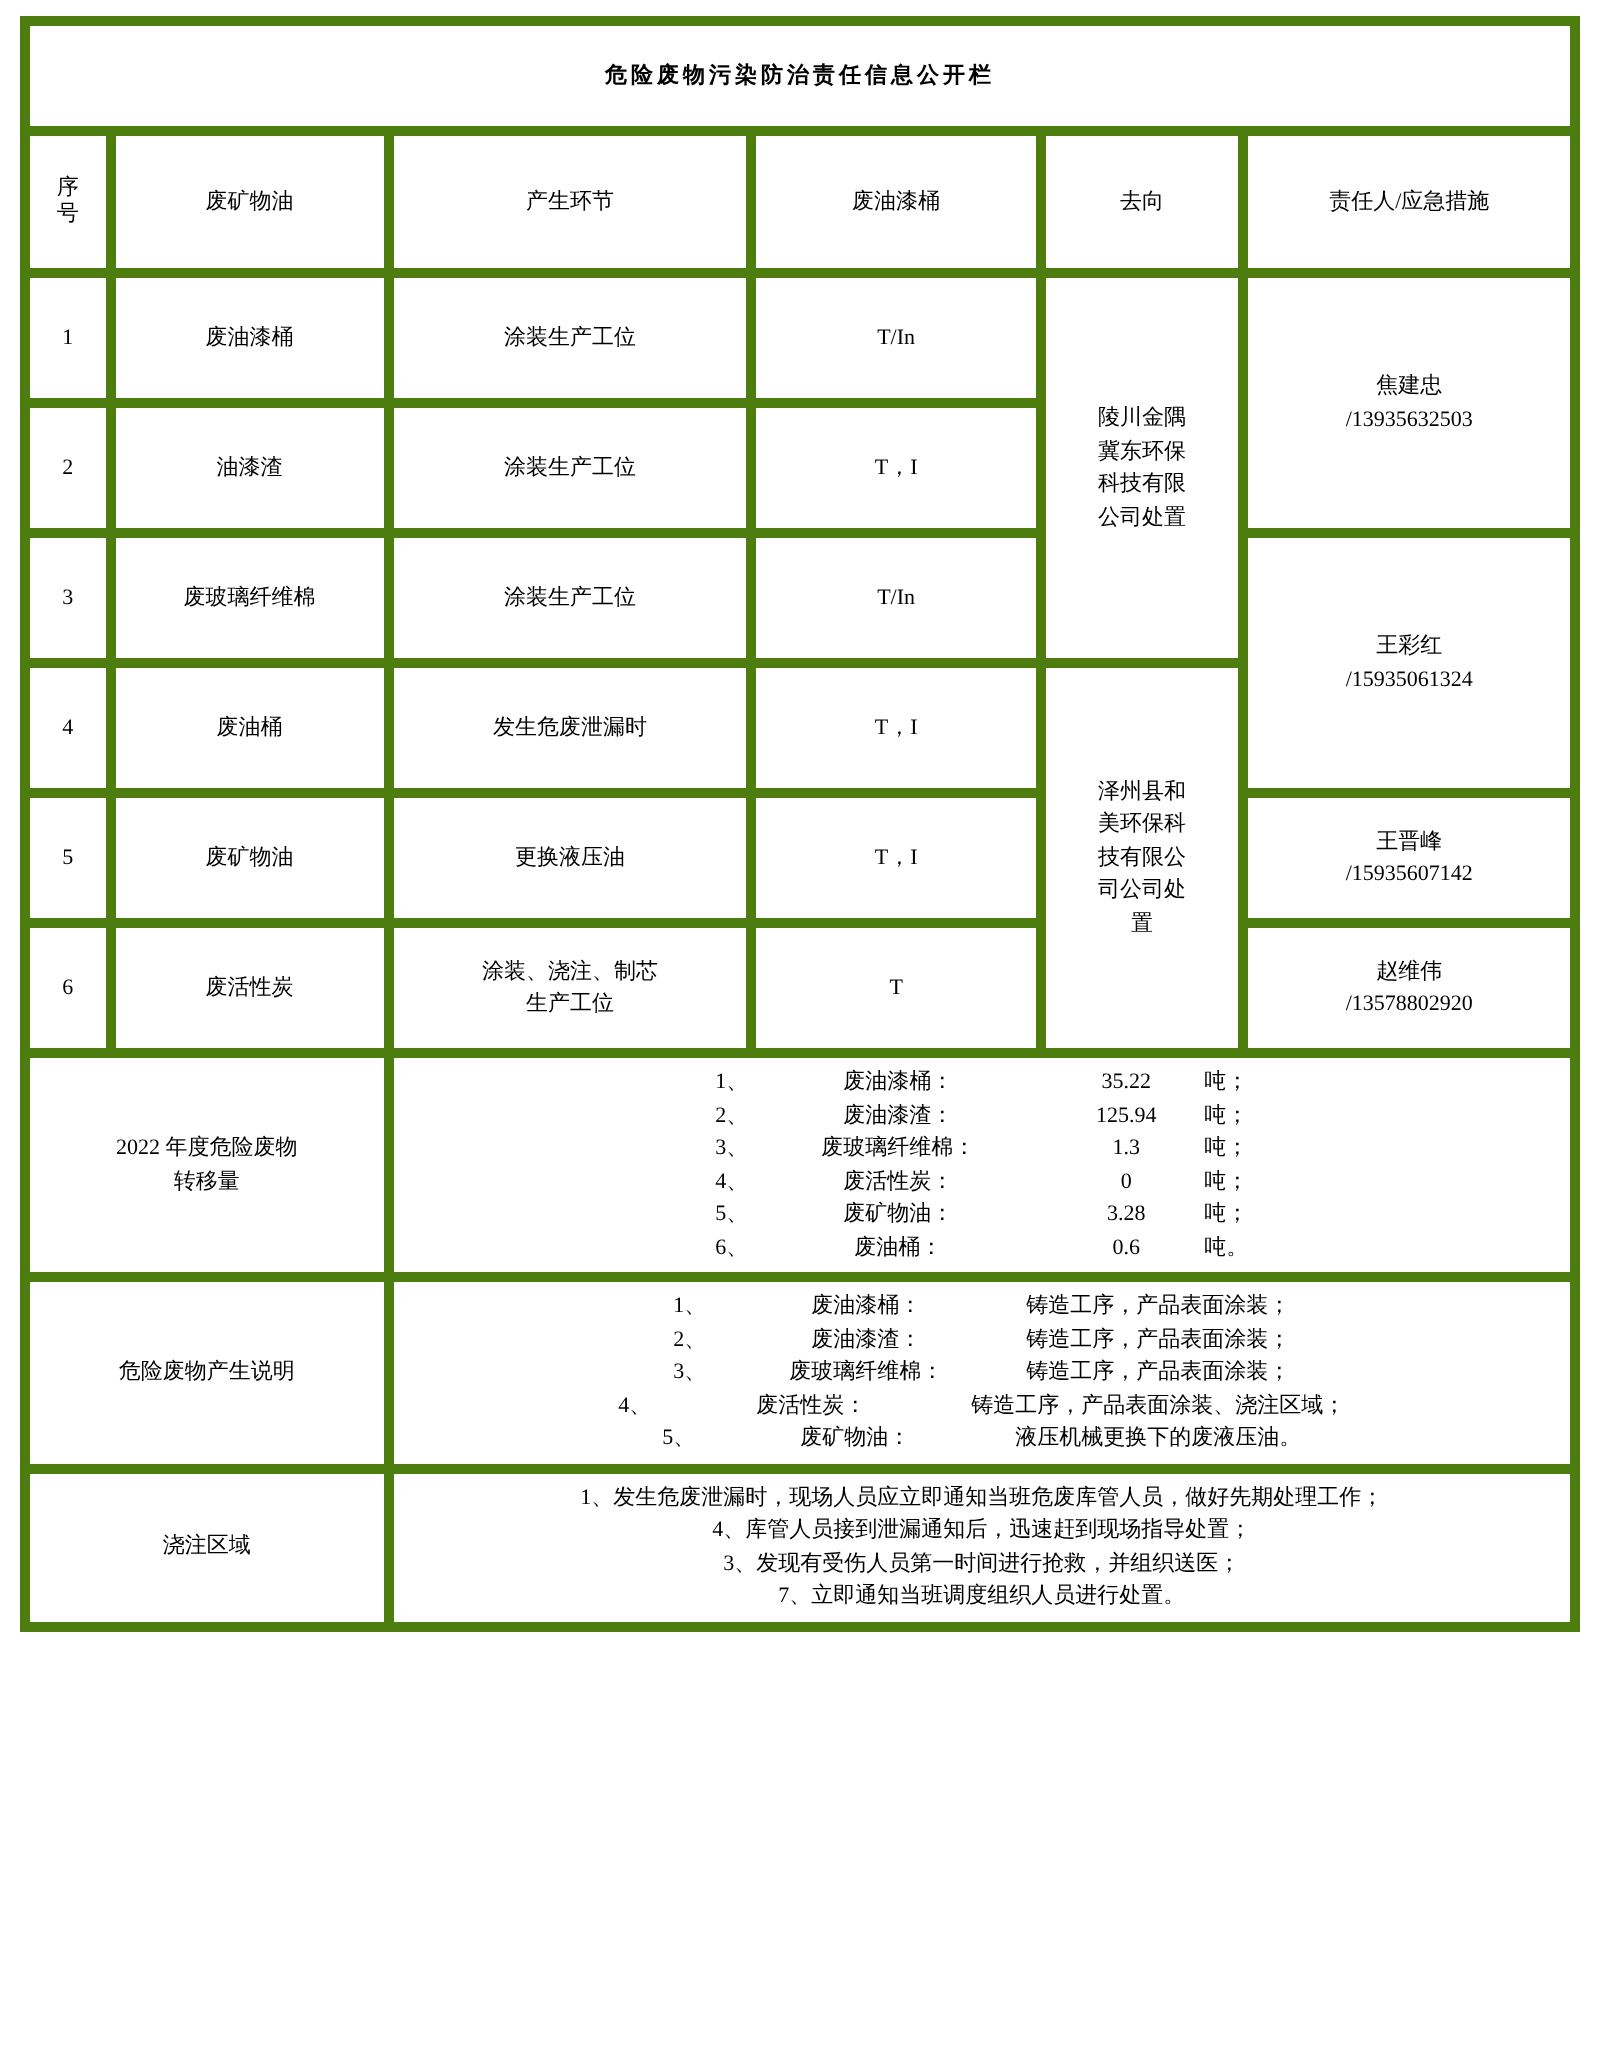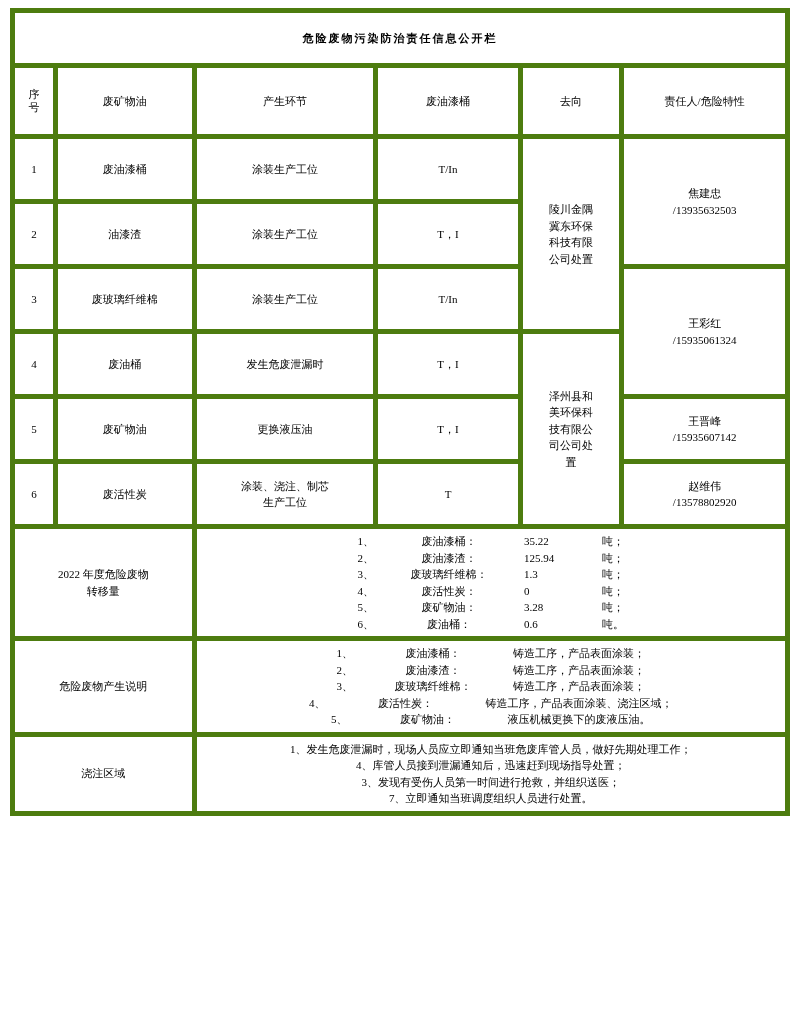--- a/index.html
+++ b/index.html
@@ -96,21 +96,21 @@
     display: block;
     white-space: pre;
   }
   .t-name {
     display: inline-block;
     min-width: 150px;
   }
   .t-val {
     display: inline-block;
     min-width: 78px;
-    text-align: left;
+    text-align: center;
   }
   .g-name {
     display: inline-block;
     min-width: 160px;
   }
   .small-two {
     line-height: 1.3;
     font-size: 15px;
   }
 </style>
@@ -133,21 +133,21 @@
         <tr>
       <td class="title-cell" colspan="6">危险废物污染防治责任信息公开栏</td>
     </tr>
 
     <tr class="hdr">
       <td class="narrow">序<br>号</td>
       <td>废矿物油</td>
       <td>产生环节</td>
       <td>废油漆桶</td>
       <td>去向</td>
-      <td>责任人/危险特性</td>
+      <td>责任人/应急措施</td>
     </tr>
 
     <tr class="row-main">
       <td>1</td>
       <td>废油漆桶</td>
       <td>涂装生产工位</td>
       <td>T/In</td>
       <td class="dest-cell" rowspan="3">陵川金隅<br>冀东环保<br>科技有限<br>公司处置</td>
       <td class="person-cell" rowspan="2">焦建忠<br>/13935632503</td>
     </tr>

